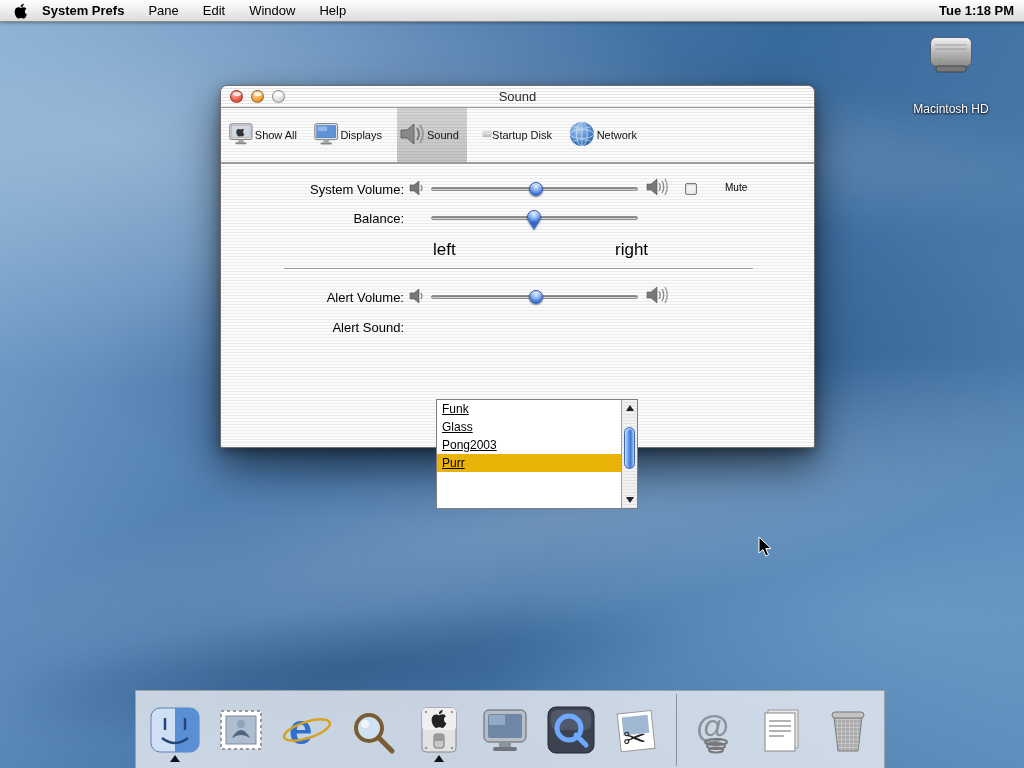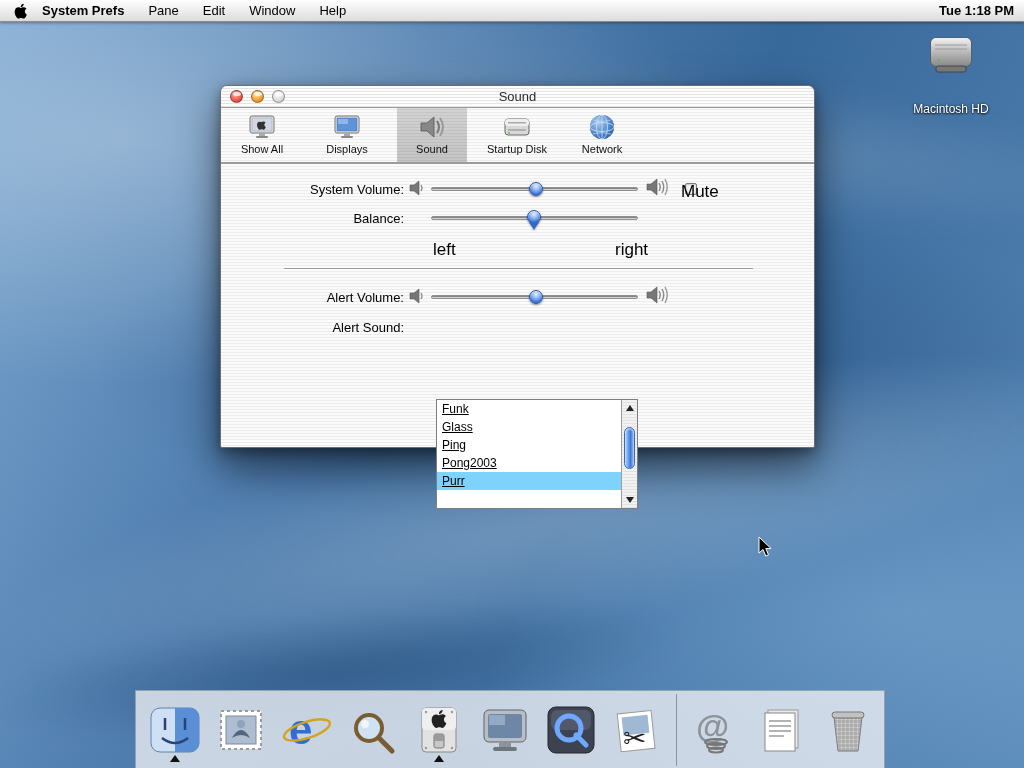--- a/index.html
+++ b/index.html
@@ -62,21 +62,21 @@
     background:rgba(255,255,255,0.75); }
   .tl-close { left:9px;  background:radial-gradient(circle at 40% 30%, #ffb9ad, #ee5f50 55%, #bf3327); }
   .tl-min   { left:30px; background:radial-gradient(circle at 40% 30%, #ffe2ac, #f2a33c 55%, #c57714); }
   .tl-zoom  { left:51px; background:radial-gradient(circle at 40% 30%, #ffffff, #dcdcdc 60%, #b8b8b8); }
 
   .toolbar {
     position:absolute; left:0; top:22px; right:0; height:56px;
     border-bottom:2px solid #9b9b9b;
     display:flex; align-items:stretch; padding-left:6px; gap:15px;
   }
-  .tb-item { width:70px; display:flex; flex-direction:column; align-items:center; justify-content:center; padding-bottom:3px; }
+  .tb-item { width:70px; display:flex; align-items:center; justify-content:flex-start; padding-bottom:3px; }
   .tb-item.selected { background:linear-gradient(rgba(0,0,0,0.16), rgba(0,0,0,0.22)); }
   .tb-item .tb-label { font-size:11px; color:#111; margin-top:2px; white-space:nowrap; }
 
   .content { position:absolute; left:0; top:80px; right:0; bottom:0; }
 
   .form-label { position:absolute; left:20px; width:163px; text-align:right; font-size:13px; color:#000; }
   .small-label { position:absolute; font-size:17px; color:#000; }
 
   .slider-track {
     position:absolute; width:207px; height:4px;
@@ -103,21 +103,21 @@
     position:absolute; width:12px; height:12px; background:linear-gradient(#fff,#e6e6e6);
     border:1px solid #7a7a7a; border-radius:2px; box-shadow:inset 0 1px 2px rgba(0,0,0,0.25);
   }
 
   .listbox {
     position:absolute; left:215px; top:233px; width:202px; height:110px;
     background:#fff; border:1px solid #7e7e7e; font-size:12px;
   }
   .list-items { position:absolute; left:0; top:0; right:16px; bottom:0; overflow:hidden; }
   .list-item { height:18px; line-height:18px; padding-left:5px; color:#000;text-decoration:underline; }
-  .list-item.selected { background:#7dd3fc; }
+  .list-item.selected { background:#eab308; }
   .scrollbar {
     position:absolute; top:0; right:0; bottom:0; width:16px;
     background:repeating-linear-gradient(to bottom, #f2f2f2 0 2px, #e2e2e2 2px 3px);
     border-left:1px solid #9e9e9e;
   }
   .scroll-arrow { position:absolute; left:0; width:15px; height:14px; display:flex; align-items:center; justify-content:center; }
   .scroll-arrow .tri-up { width:0; height:0; border-left:4px solid transparent; border-right:4px solid transparent; border-bottom:6px solid #222; }
   .scroll-arrow .tri-down { width:0; height:0; border-left:4px solid transparent; border-right:4px solid transparent; border-top:6px solid #222; }
   .scroll-thumb {
     position:absolute; left:2px; top:27px; width:11px; height:42px; border-radius:6px;
@@ -260,21 +260,21 @@
     </svg>
     <div class="slider-track" style="left:210px; top:21px;"></div>
     <div class="slider-thumb" style="left:308px; top:16px;"></div>
     <svg style="position:absolute;left:425px;top:11px;" width="22" height="20" viewBox="0 0 22 20">
       <polygon points="1,7 5,7 11,2 11,18 5,13 1,13" fill="#777" stroke="#555" stroke-width="0.6"></polygon>
       <path d="M13 6 Q15.5 10 13 14" fill="none" stroke="#888" stroke-width="1.4"></path>
       <path d="M16 4 Q19.5 10 16 16" fill="none" stroke="#888" stroke-width="1.4"></path>
       <path d="M19 2 Q23.5 10 19 18" fill="none" stroke="#999" stroke-width="1.4"></path>
     </svg>
     <span class="checkbox" style="left:464px; top:17px;"></span>
-    <span class="small-label" style="left:460px; top:16px; font-size:17px;">Mute</span>
+    <span class="small-label" style="left:504px; top:16px; font-size:10px;">Mute</span>
 
     <span class="form-label" style="top:45px;">Balance:</span>
     <div class="slider-track" style="left:210px; top:50px;"></div>
     <div class="slider-thumb balance-thumb" style="left:306px; top:44px;"></div>
     <span class="small-label" style="left:212px; top:74px;">left</span>
     <span class="small-label" style="left:394px; top:74px; width:24px; text-align:right;">right</span>
 
     <div class="divider" style="top:102px;"></div>
 
     <span class="form-label" style="top:124px;">Alert Volume:</span>
@@ -289,21 +289,20 @@
       <path d="M13 6 Q15.5 10 13 14" fill="none" stroke="#888" stroke-width="1.4"></path>
       <path d="M16 4 Q19.5 10 16 16" fill="none" stroke="#888" stroke-width="1.4"></path>
       <path d="M19 2 Q23.5 10 19 18" fill="none" stroke="#999" stroke-width="1.4"></path>
     </svg>
 
     <span class="form-label" style="top:154px;">Alert Sound:</span>
     <div class="listbox">
       <div class="list-items">
         <div class="list-item">Funk</div>
         <div class="list-item">Glass</div>
-        <div class="list-item">Ping</div>
         <div class="list-item">Pong2003</div>
         <div class="list-item selected">Purr</div>
       </div>
       <div class="scrollbar">
         <div class="scroll-arrow" style="top:1px;">
             <span class="tri-up"></span>
           </div>
         <div class="scroll-thumb"></div>
         <div class="scroll-arrow" style="bottom:1px;">
             <span class="tri-down"></span>

